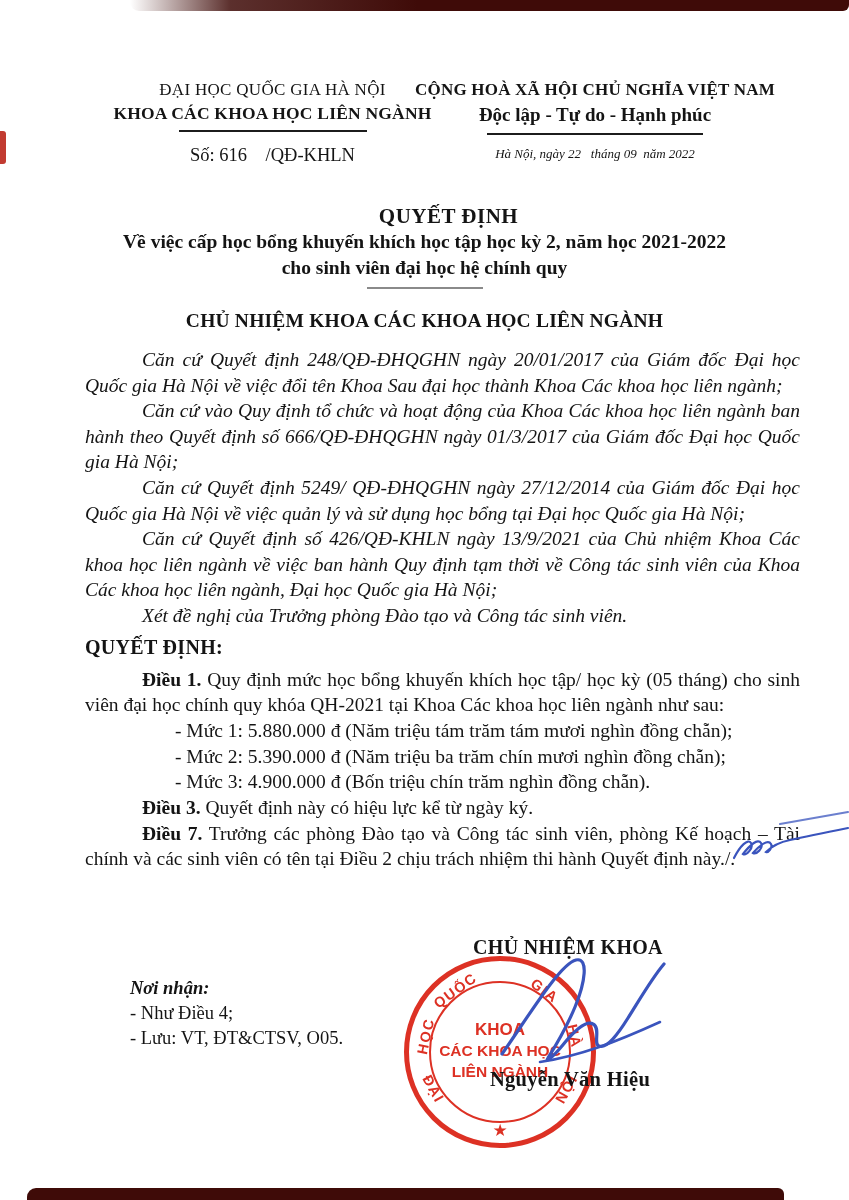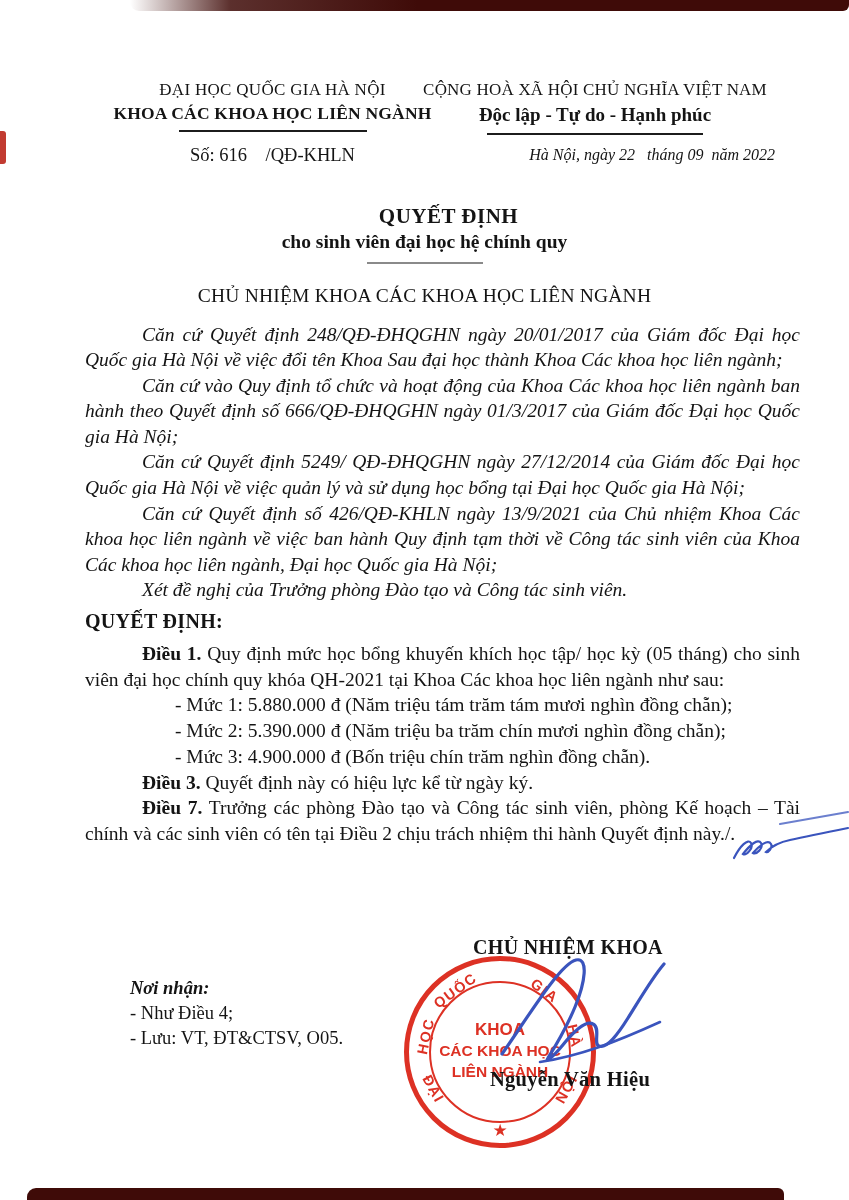--- a/index.html
+++ b/index.html
@@ -36,29 +36,29 @@
   
   .header{position:relative;margin-top:80px;height:100px;}
   .header-left{position:absolute;left:95px;width:355px;text-align:center;}
   .header-right{position:absolute;left:415px;width:360px;text-align:center;}
   .org-parent{font-size:17px;letter-spacing:.3px;}
   .org-name{font-size:17.5px;font-weight:bold;margin-top:3px;letter-spacing:.2px;}
   .rule{height:2px;background:#1c1c1c;margin:6px auto 0;}
   .rule-left{width:188px;}
   .rule-right{width:216px;margin-top:7px;}
   .doc-number{font-size:18.5px;margin-top:13px;white-space:pre-wrap;}
-  .country{font-size:17px;font-weight:normal;letter-spacing:.2px;}
+  .country{font-size:17px;font-weight:bold;letter-spacing:.2px;}
   .motto{font-size:19px;font-weight:bold;margin-top:4px;}
-  .place-date{font-size:16px;font-style:italic;margin-top:11px;white-space:pre-wrap;text-align:right;}
+  .place-date{font-size:13px;font-style:italic;margin-top:11px;white-space:pre-wrap;}
   
   .title-block{text-align:center;margin-top:24px;}
   .doc-type{font-size:21px;font-weight:bold;letter-spacing:.5px;padding-left:48px;}
   .subject{font-size:19.5px;font-weight:bold;line-height:25.5px;}
   .subject-underline{width:116px;height:2px;background:#8a8a8a;margin:7px auto 0;}
-  .issuer{font-size:19.5px;font-weight:normal;margin-top:21px;letter-spacing:.2px;}
+  .issuer{font-size:19.5px;font-weight:bold;margin-top:21px;letter-spacing:.2px;}
   
   .body{margin:15px 49px 0 85px;}
   .body p{margin:0;font-size:19.5px;line-height:25.6px;text-align:justify;text-indent:57px;}
   .preamble{font-style:italic;}
   .decision-heading{text-align:left;font-size:20px;font-weight:bold;margin:7px 0 8px;letter-spacing:.3px;}
   .art-label{font-weight:bold;}
   .levels{padding-left:90px;font-size:19.5px;line-height:25.8px;}
   .levels div{white-space:nowrap;}
   
   .pen-marks{position:absolute;left:688px;top:798px;}
@@ -110,20 +110,21 @@
     <div class="header-right">
       <div class="country">CỘNG HOÀ XÃ HỘI CHỦ NGHĨA VIỆT NAM</div>
       <div class="motto">Độc lập - Tự do - Hạnh phúc</div>
       <div class="rule rule-right"></div>
       <div class="place-date">Hà Nội, ngày 22   tháng 09  năm 2022</div>
     </div>
   </div>
 
   <div class="title-block">
     <div class="doc-type">QUYẾT ĐỊNH</div>
+    <div class="subject">Về việc cấp học bổng khuyến khích học tập học kỳ 2, năm học 2021-2022</div>
     <div class="subject">cho sinh viên đại học hệ chính quy</div>
     <div class="subject-underline"></div>
     <div class="issuer">CHỦ NHIỆM KHOA CÁC KHOA HỌC LIÊN NGÀNH</div>
   </div>
 
   <div class="body">
     <p class="preamble">Căn cứ Quyết định 248/QĐ-ĐHQGHN ngày 20/01/2017 của Giám đốc Đại học Quốc gia Hà Nội về việc đổi tên Khoa Sau đại học thành Khoa Các khoa học liên ngành;</p>
     <p class="preamble">Căn cứ vào Quy định tổ chức và hoạt động của Khoa Các khoa học liên ngành ban hành theo Quyết định số 666/QĐ-ĐHQGHN ngày 01/3/2017 của Giám đốc Đại học Quốc gia Hà Nội;</p>
     <p class="preamble">Căn cứ Quyết định 5249/ QĐ-ĐHQGHN ngày 27/12/2014 của Giám đốc Đại học Quốc gia Hà Nội về việc quản lý và sử dụng học bổng tại Đại học Quốc gia Hà Nội;</p>
     <p class="preamble">Căn cứ Quyết định số 426/QĐ-KHLN ngày 13/9/2021 của Chủ nhiệm Khoa Các khoa học liên ngành về việc ban hành Quy định tạm thời về Công tác sinh viên của Khoa Các khoa học liên ngành, Đại học Quốc gia Hà Nội;</p>

